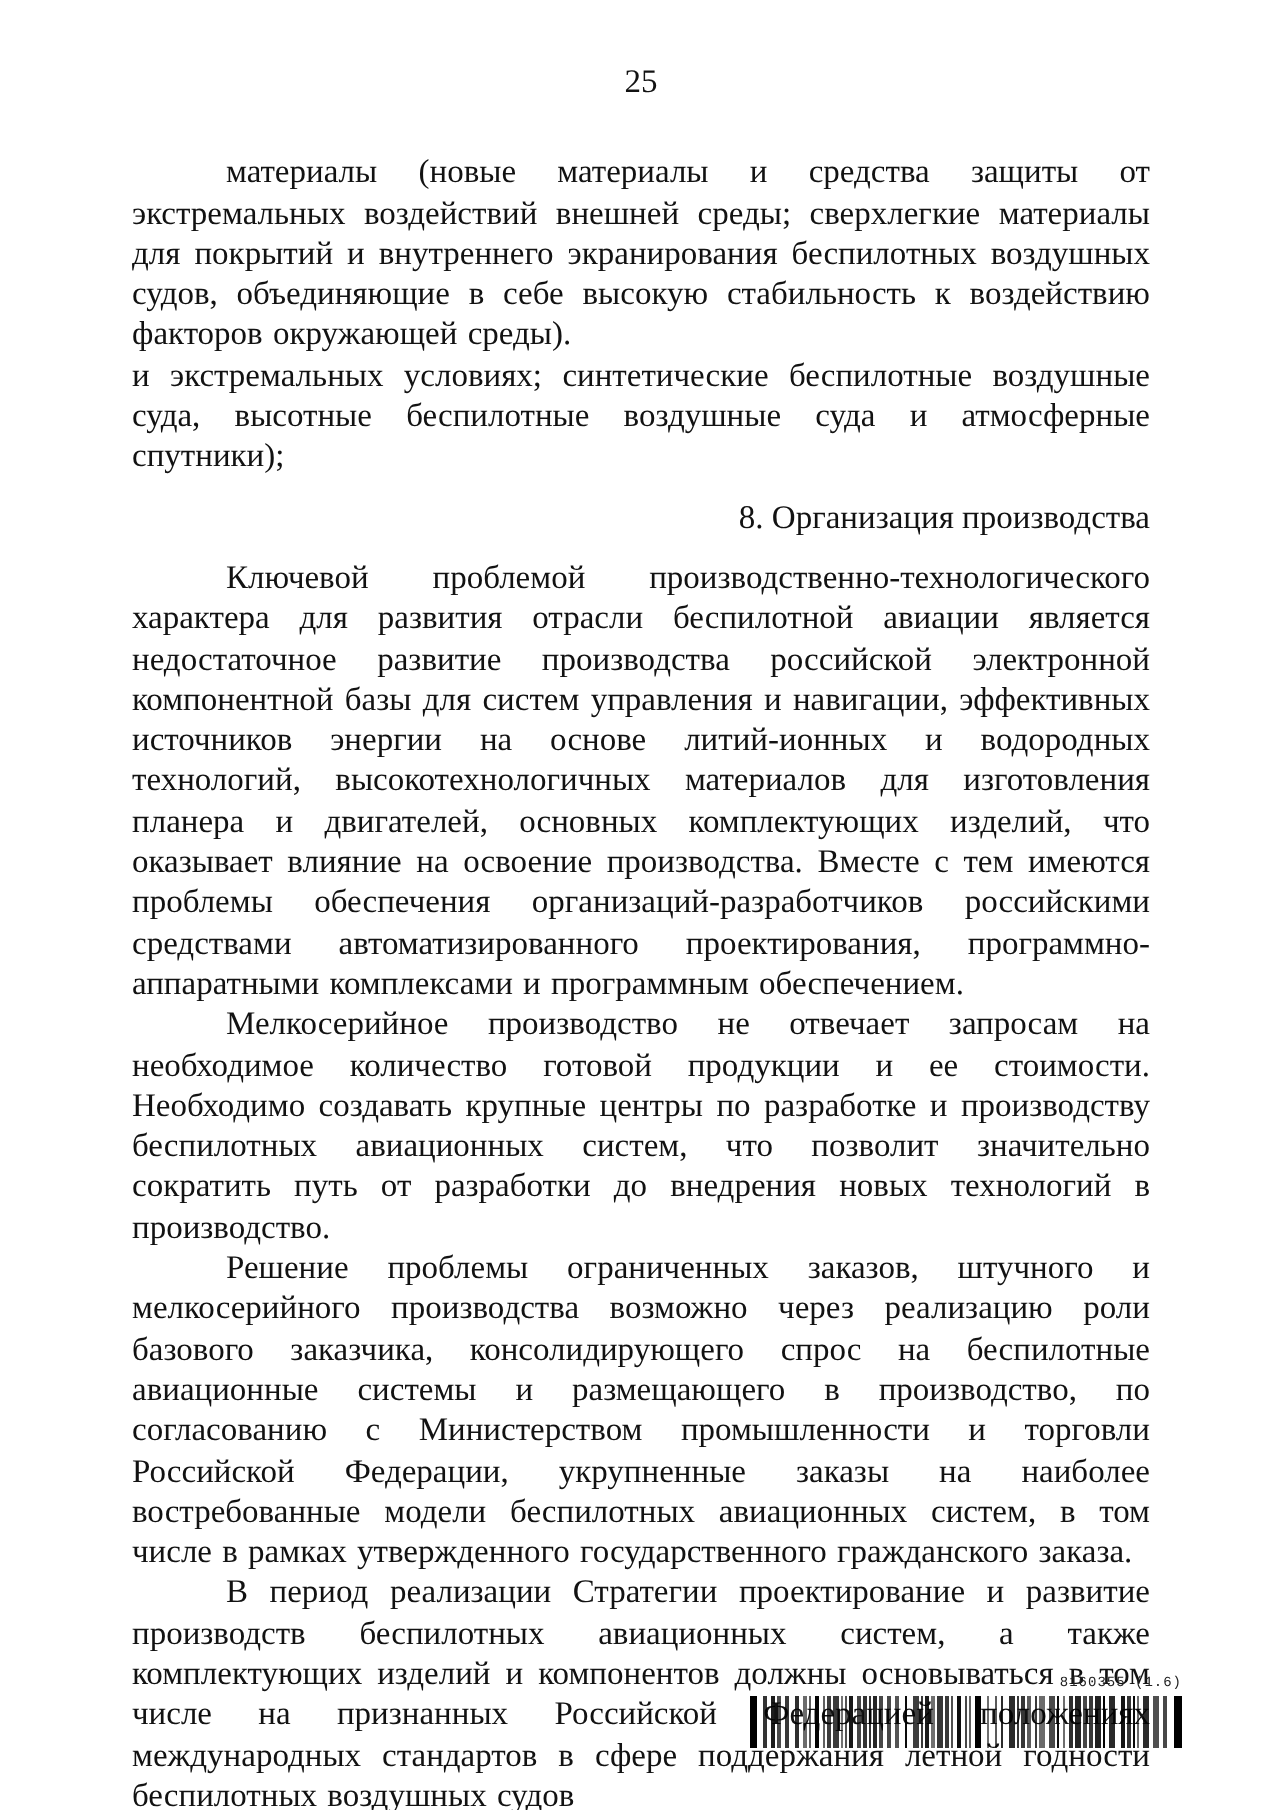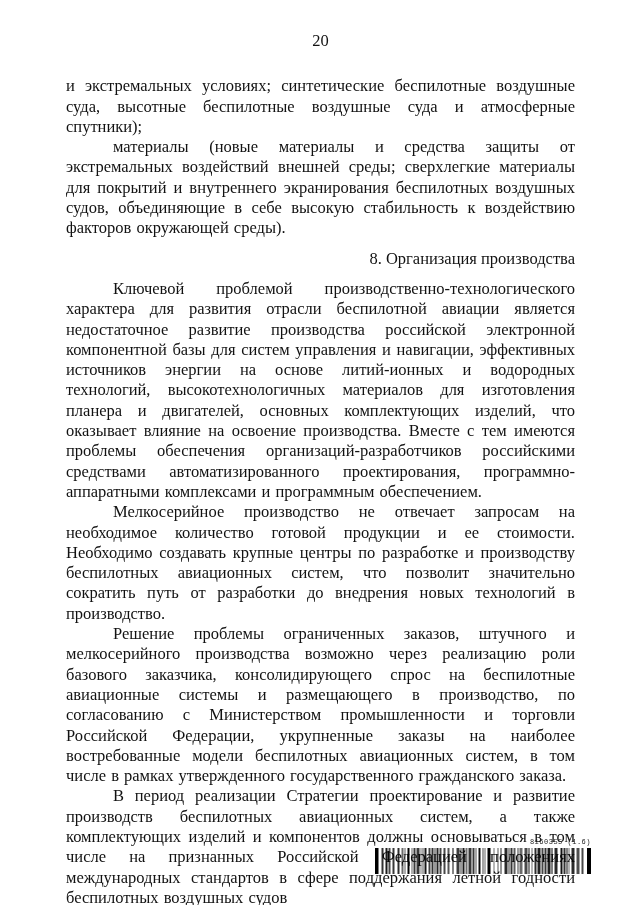--- a/index.html
+++ b/index.html
@@ -66,27 +66,27 @@
     width: 216px;
     height: 26px;
     margin-top: 1px;
   }
 </style>
 </head>
 <body>
 
 <div class="page">
 
-  <div class="page-number">20</div>
+  <div class="page-number">25</div>
 
   <div class="content">
 
+    <p class="para">материалы (новые материалы и средства защиты от экстремальных воздействий внешней среды; сверхлегкие материалы для покрытий и внутреннего экранирования беспилотных воздушных судов, объединяющие в себе высокую стабильность к воздействию факторов окружающей среды).</p>
+
     <p class="para no-indent">и экстремальных условиях; синтетические беспилотные воздушные суда, высотные беспилотные воздушные суда и атмосферные спутники);</p>
-
-    <p class="para">материалы (новые материалы и средства защиты от экстремальных воздействий внешней среды; сверхлегкие материалы для покрытий и внутреннего экранирования беспилотных воздушных судов, объединяющие в себе высокую стабильность к воздействию факторов окружающей среды).</p>
 
     <h2 class="heading">8. Организация производства</h2>
 
     <p class="para">Ключевой проблемой производственно-технологического характера для развития отрасли беспилотной авиации является недостаточное развитие производства российской электронной компонентной базы для систем управления и навигации, эффективных источников энергии на основе литий-ионных и водородных технологий, высокотехнологичных материалов для изготовления планера и двигателей, основных комплектующих изделий, что оказывает влияние на освоение производства. Вместе с тем имеются проблемы обеспечения организаций-разработчиков российскими средствами автоматизированного проектирования, программно-аппаратными комплексами и программным обеспечением.</p>
 
     <p class="para">Мелкосерийное производство не отвечает запросам на необходимое количество готовой продукции и ее стоимости. Необходимо создавать крупные центры по разработке и производству беспилотных авиационных систем, что позволит значительно сократить путь от разработки до внедрения новых технологий в производство.</p>
 
     <p class="para">Решение проблемы ограниченных заказов, штучного и мелкосерийного производства возможно через реализацию роли базового заказчика, консолидирующего спрос на беспилотные авиационные системы и размещающего в производство, по согласованию с Министерством промышленности и торговли Российской Федерации, укрупненные заказы на наиболее востребованные модели беспилотных авиационных систем, в том числе в рамках утвержденного государственного гражданского заказа.</p>
 
     <p class="para">В период реализации Стратегии проектирование и развитие производств беспилотных авиационных систем, а также комплектующих изделий и компонентов должны основываться в том числе на признанных Российской Федерацией положениях международных стандартов в сфере поддержания летной годности беспилотных воздушных судов</p>

